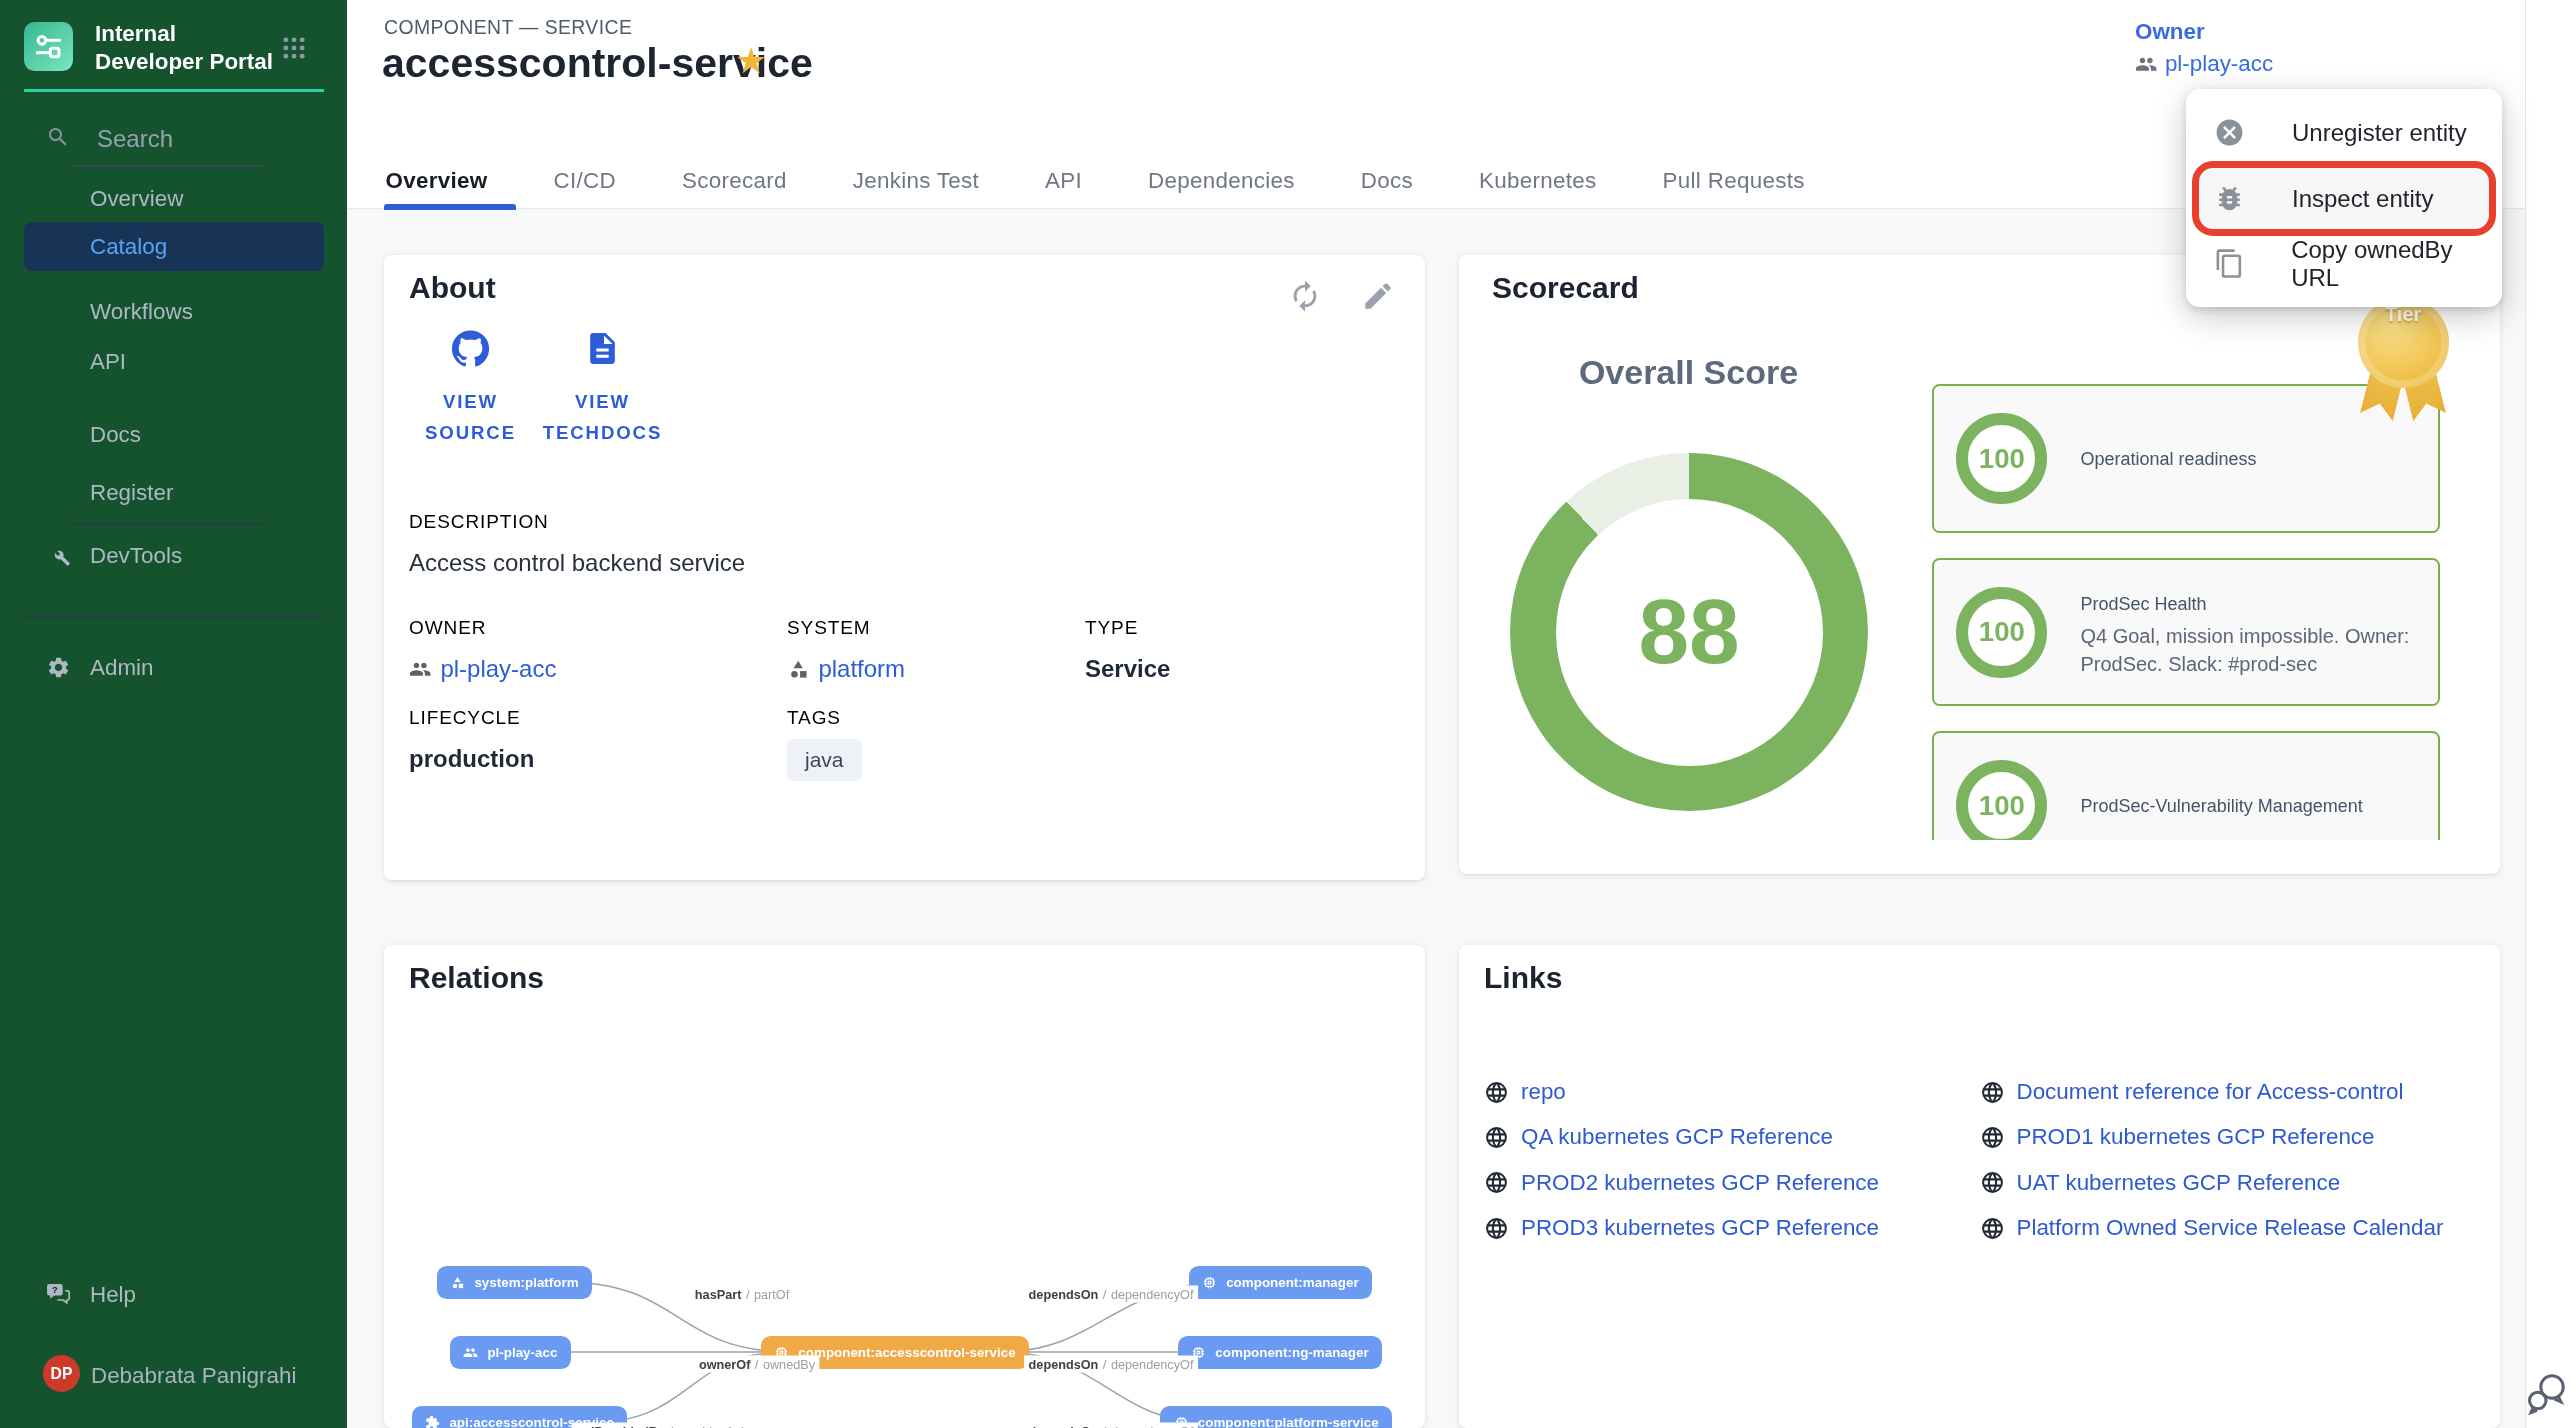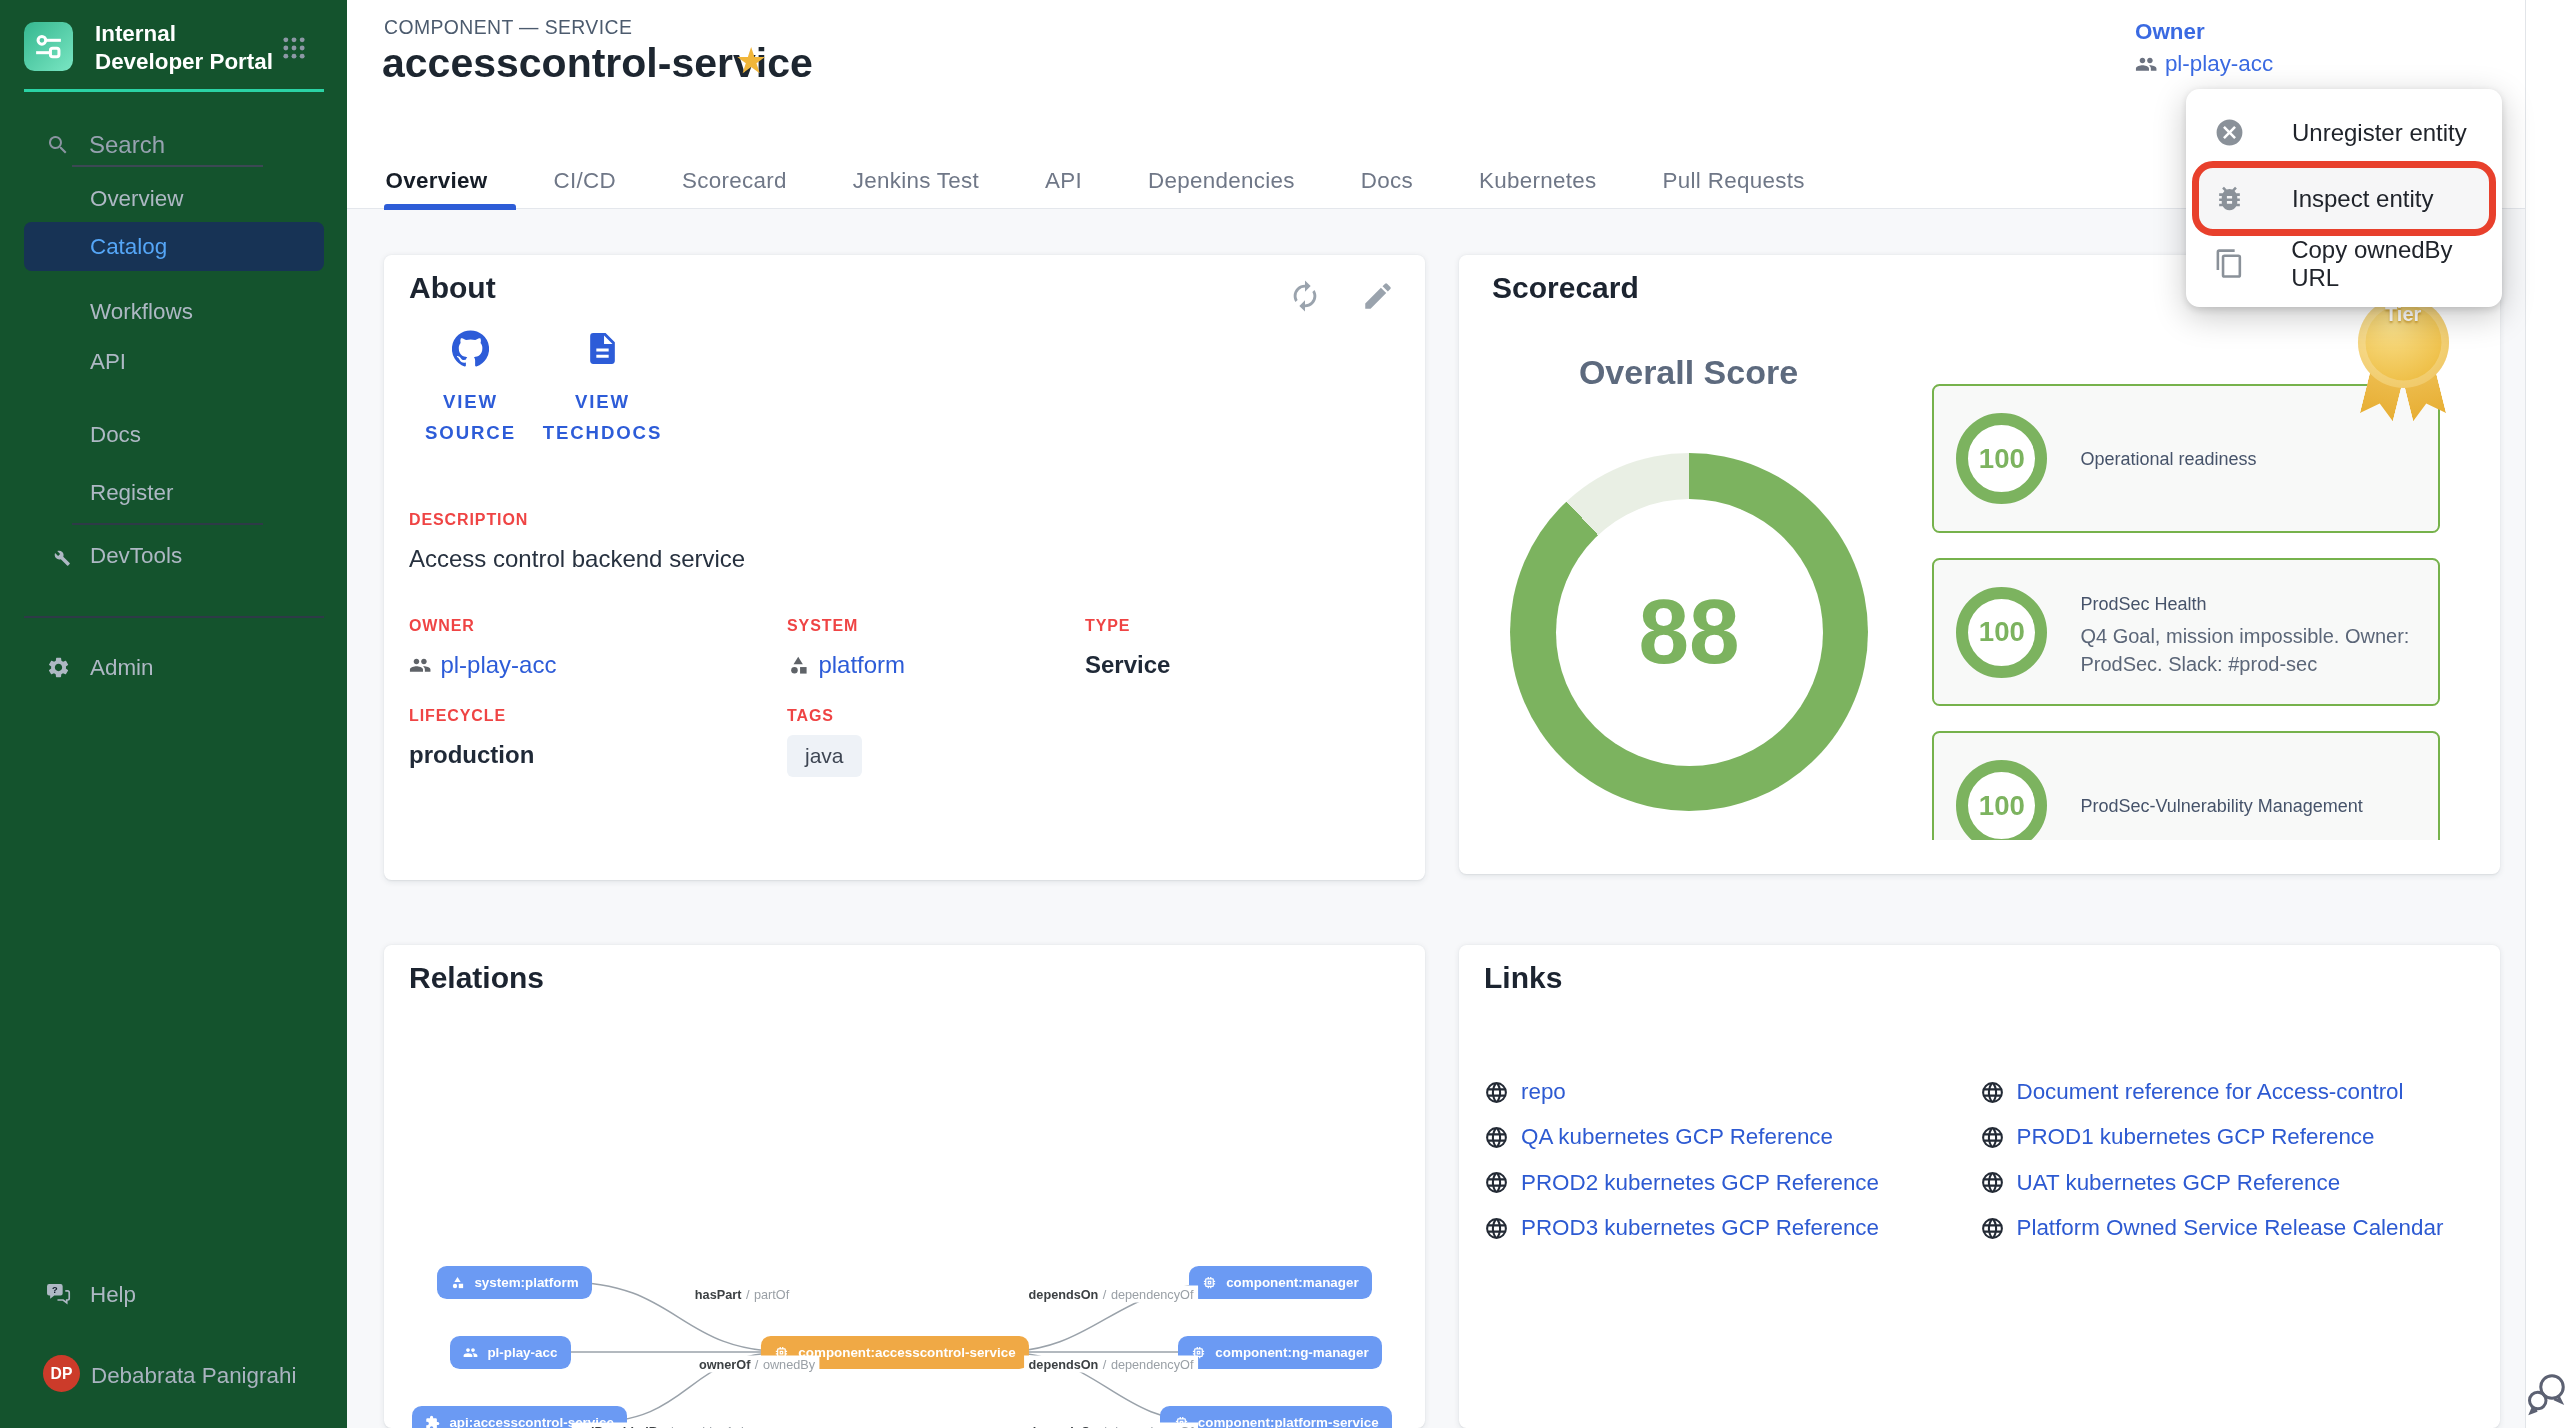--- a/index.html
+++ b/index.html
@@ -8,21 +8,21 @@
        font-family:"Liberation Sans","DejaVu Sans",sans-serif;background:#f7f8fa}
 
   
   .sidebar{position:absolute;left:0;top:0;width:347px;height:100%;background:#14532d;color:#aeb8c4;z-index:30}
   .logo{position:absolute;left:24px;top:22.4px;width:49px;height:49px;border-radius:10.4px;
         background:linear-gradient(135deg,#35b78f,#7ae6c3);display:flex;align-items:center;justify-content:center}
   .logo svg{width:33px;height:33px}
   .brand{position:absolute;left:95px;top:20px;width:183px;font-size:22.4px;font-weight:700;color:#fff;line-height:27.6px}
   .grid-icon{position:absolute;left:280px;top:34px;width:28px;height:28px;color:#8d98a6;cursor:pointer}
   .sidebar-rule{position:absolute;left:24px;top:89px;width:300px;height:3px;background:#2bd3a5}
-  .search-row{position:absolute;left:46px;top:125px;width:224px;height:39px;display:flex;align-items:center;gap:19px}
+  .search-row{position:absolute;left:46px;top:125px;width:224px;height:39px;display:flex;gap:27px}
   .search-row svg{width:24px;height:24px;color:#8a94a1}
   .search-label{font-size:24px;color:#97a2b0}
   .search-underline{position:absolute;left:72px;top:165px;width:191px;height:1.5px;background:#3c4854}
   .nav-item{position:absolute;left:24px;width:300px;height:49px;display:flex;align-items:center;
             padding-left:66px;font-size:22.4px;border-radius:7.5px;color:#aeb8c4;cursor:pointer;position:absolute}
   .nav-item.active{background:#173355;color:#55a6f7}
   .nav-item .nav-ic{position:absolute;left:21px;width:27px;height:27px;color:#aeb8c4;display:flex;align-items:center;justify-content:center}
   .nav-item .nav-ic svg{width:25px;height:25px}
   .side-div{position:absolute;background:#2e3a47;height:1.5px}
   .avatar{position:absolute;left:43px;top:1355px;width:37px;height:37px;border-radius:50%;background:#cc3b2a;
@@ -56,21 +56,21 @@
   #card-links   {left:1459px;top:945px;width:1041px;height:483px;overflow:hidden}
 
   
   .about-actions{position:absolute;top:24px;right:30px;display:flex;gap:39px;color:#9aa3ad}
   .about-actions svg{width:34px;height:34px;cursor:pointer}
   .view-block{position:absolute;top:75px;text-align:center;color:#2d5cd8;cursor:pointer}
   .view-block svg{width:37px;height:37px}
   .view-label{margin-top:16.4px;font-size:18.6px;font-weight:700;letter-spacing:1.9px;line-height:31px}
   #view-source{left:27px;width:119px}
   #view-techdocs{left:155px;width:127px}
-  .field-label{font-size:16px;color:#ef4444;font-weight:700;letter-spacing:0.9px}
+  .field-label{font-size:19px;color:#000000;font-weight:400;letter-spacing:0.9px}
   .field-value{font-size:24px;color:#27313f;margin-top:16.4px}
   .field-value.strong{font-weight:600;color:#1f2937}
   .link-row{display:flex;align-items:center;gap:9px;color:#2d5cd8;cursor:pointer}
   .link-row svg{width:22.4px;height:22.4px;color:#5f6368}
   .fld{position:absolute}
   .tag-chip{display:inline-block;padding:9px 18px;background:#eef2f7;border-radius:6px;font-size:21px;color:#3e4653;margin-top:10.4px}
 
   
   .overall-label{position:absolute;left:6px;top:98px;width:447px;text-align:center;
                  font-size:34px;font-weight:700;color:#5d6a7e}

